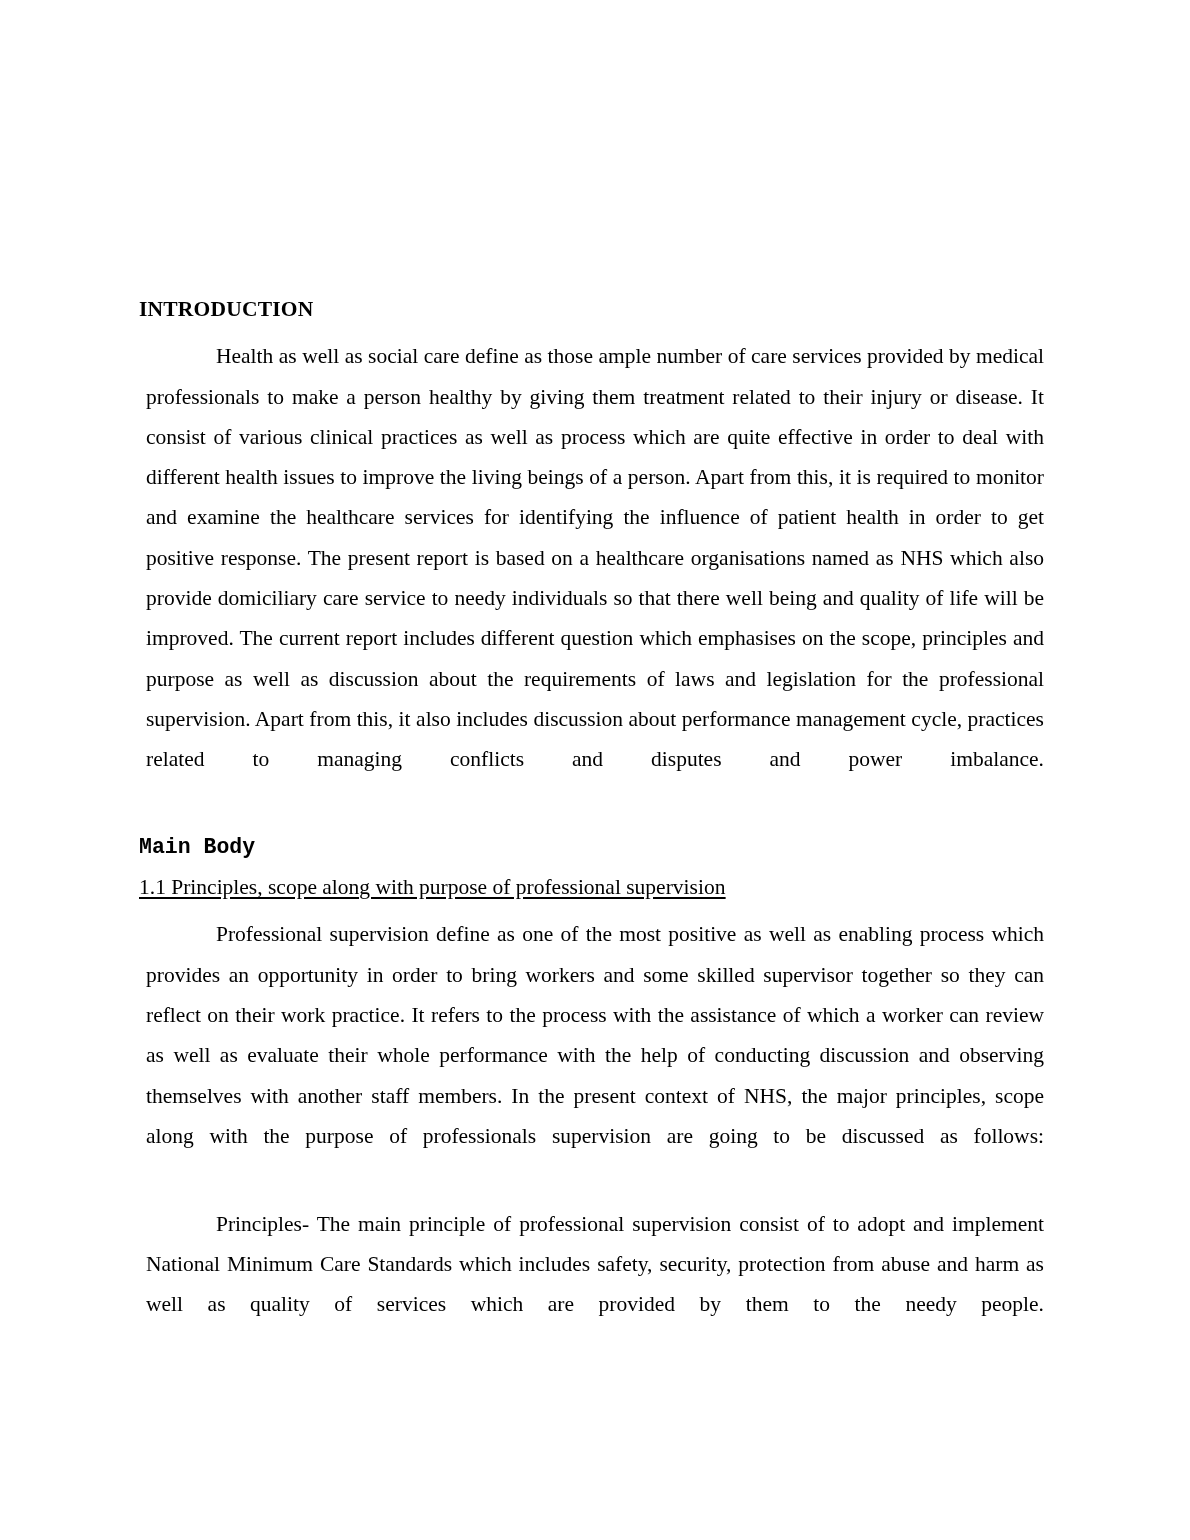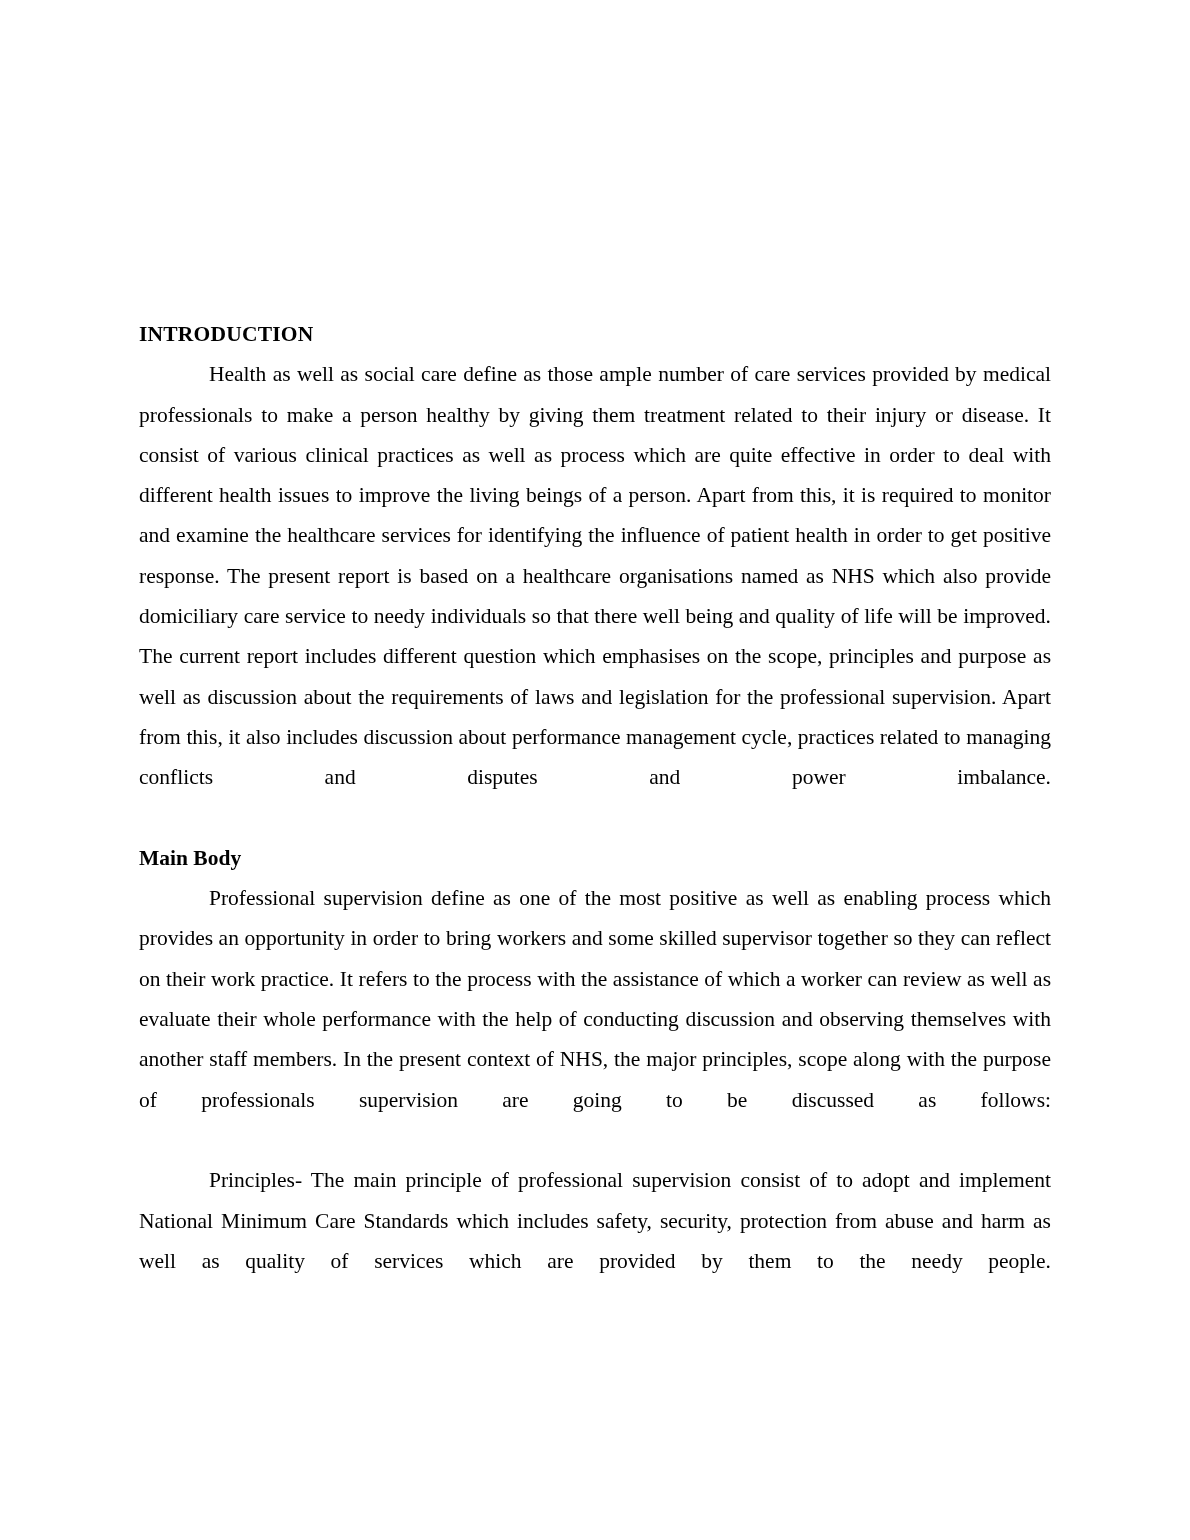--- a/index.html
+++ b/index.html
@@ -15,21 +15,21 @@
     height: 1540px;
     background: #ffffff;
     margin: 0 auto;
     overflow: hidden;
     box-sizing: border-box;
   }
 
   .content {
     position: absolute;
     left: 139px;
-    top: 314px;
+    top: 289px;
     width: 912px;
     font-family: "Liberation Serif", "DejaVu Serif", serif;
     color: #000000;
     font-size: 21.5px;
     line-height: 40.3px;
     text-align: justify;
     text-justify: inter-word;
   }
 
   .heading-main {
@@ -38,39 +38,40 @@
     margin: 0 0 0 0;
     line-height: 40.3px;
     letter-spacing: 0.2px;
   }
 
   .heading-sub {
     font-weight: bold;
     text-align: left;
     margin: 0;
     line-height: 40.3px;
+    font-family: Liberation Mono, monospace;
   }
 
   .heading-numbered {
     font-weight: normal;
     text-decoration: underline;
     text-underline-offset: 3px;
     text-align: left;
     margin: 0;
     line-height: 40.3px;
     display: block;
   }
 
   .heading-numbered > span {
     text-decoration: underline;
     text-underline-offset: 3px;
   }
 
   p.body-para {
-    margin: 0;
+    margin: 7px;
     text-indent: 70px;
     text-align: justify;
     text-justify: inter-word;
     line-height: 40.3px;
     hyphens: none;
   }
 
   p.body-para:last-child {
     text-align: justify;
   }
@@ -91,19 +92,20 @@
 
 <div class="page">
   <div class="content">
 
     <div class="heading-main">INTRODUCTION</div>
 
     <p class="body-para">Health as well as social care define as those ample number of care services provided by medical professionals to make a person healthy by giving them treatment related to their injury or disease. It consist of various clinical practices as well as process which are quite effective in order to deal with different health issues to improve the living beings of a person. Apart from this, it is required to monitor and examine the healthcare services for identifying the influence of patient health in order to get positive response. The present report is based on a healthcare organisations named as NHS which also provide domiciliary care service to needy individuals so that there well being and quality of life will be improved. The current report includes different question which emphasises on the scope, principles and purpose as well as discussion about the requirements of laws and legislation for the professional supervision. Apart from this, it also includes discussion about performance management cycle, practices related to managing conflicts and disputes and power imbalance.</p>
 
     <div class="heading-sub">Main Body</div>
 
+    <div class="heading-numbered"><span>1.1 Principles, scope along with purpose of professional supervision</span></div>
 
     <p class="body-para">Professional supervision define as one of the most positive as well as enabling process which provides an opportunity in order to bring workers and some skilled supervisor together so they can reflect on their work practice. It refers to the process with the assistance of which a worker can review as well as evaluate their whole performance with the help of conducting discussion and observing themselves with another staff members. In the present context of NHS, the major principles, scope along with the purpose of professionals supervision are going to be discussed as follows:</p>
 
     <p class="body-para"><span class="lead-bold">Principles</span><span>- The main principle of professional supervision consist of to adopt and implement National Minimum Care Standards which includes safety, security, protection from abuse and harm as well as quality of services which are provided by them to the needy people.</span></p>
 
   </div>
 </div>
 
 </body></html>

